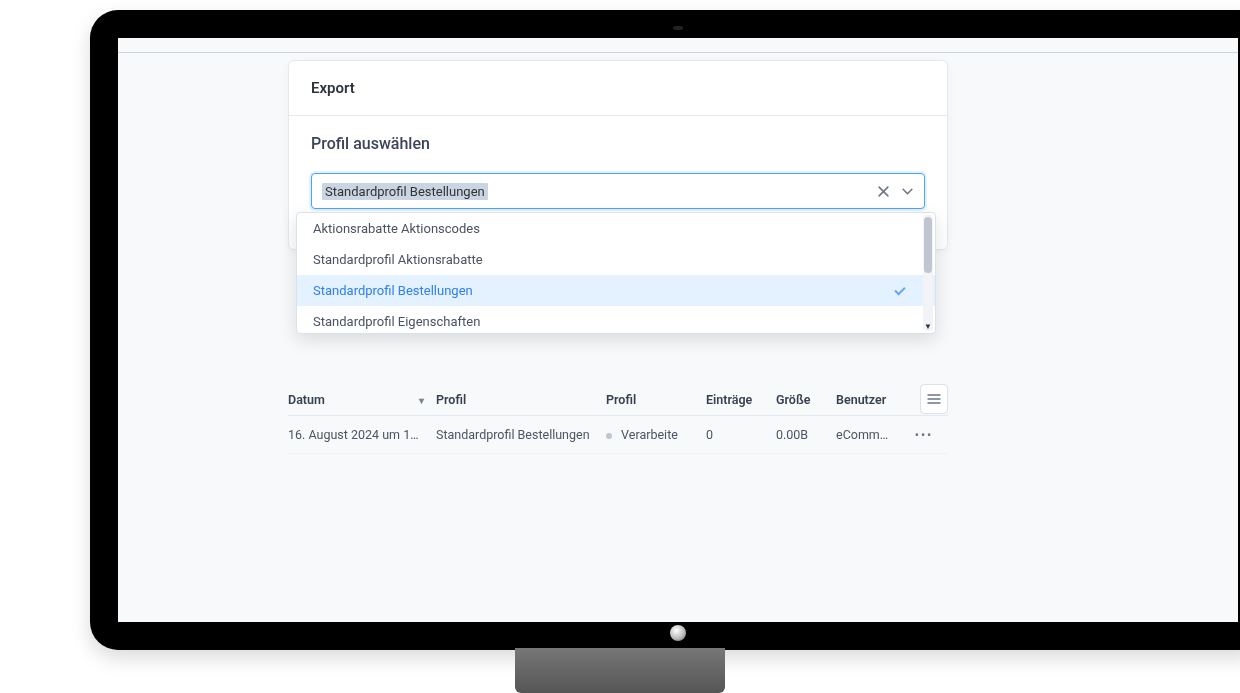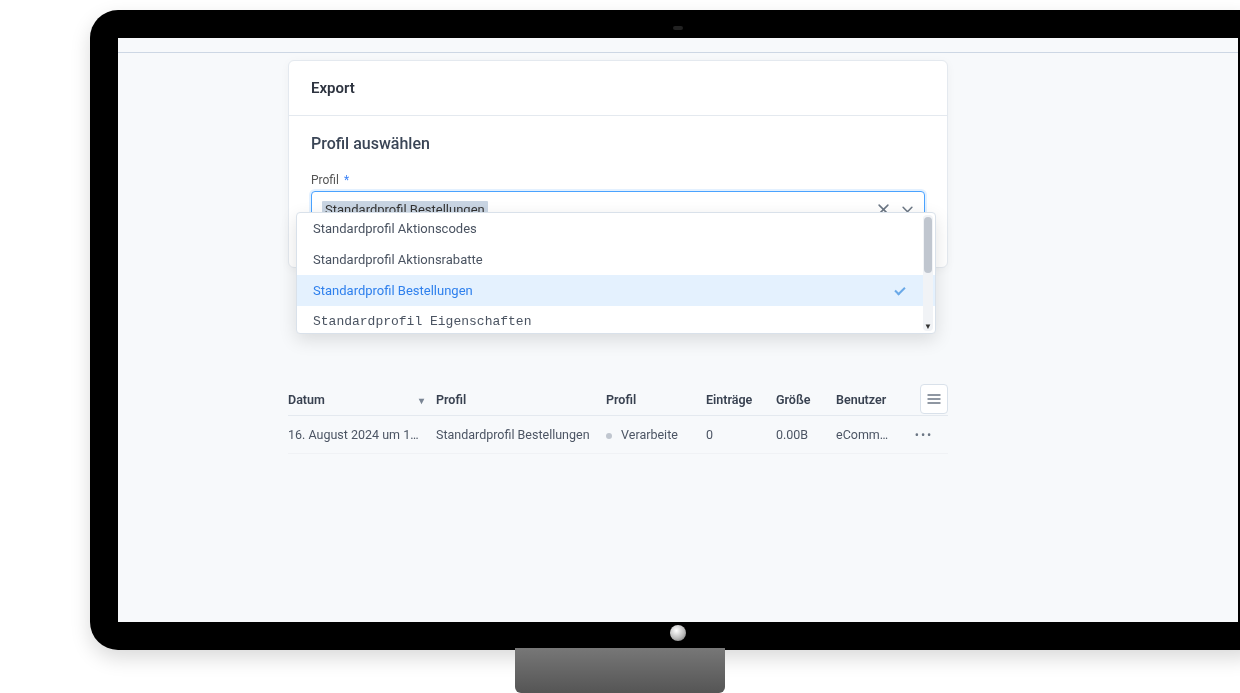--- a/index.html
+++ b/index.html
@@ -129,21 +129,21 @@
   .dropdown-option.selected::after {
     content: "";
     position: absolute;
     right: 30px; top: 50%;
     width: 8px; height: 4px;
     border-left: 2px solid #6aa9e8;
     border-bottom: 2px solid #6aa9e8;
     transform: translateY(-70%) rotate(-45deg);
   }
   .dropdown-option.cut {
-    padding-top: 8px; padding-bottom: 4px; font-family: Liberation Mono, monospace;
+    padding-top: 8px; padding-bottom: 4px;
   }
   .dd-scroll {
     position: absolute;
     right: 2px; top: 2px; bottom: 2px;
     width: 10px;
     background: #f1f3f6;
     border-radius: 4px;
   }
   .dd-scroll .thumb {
     position: absolute;
@@ -237,43 +237,39 @@
 
   <div class="screen">
     <div class="top-divider"></div>
 
     <div class="export-card">
       <div class="export-header">
         <h2>Export</h2>
       </div>
       <div class="export-body">
         <div class="section-title">Profil auswählen</div>
-        <div class="field-label">
-          <span>Profil</span>
-          <span class="req">*</span>
-        </div>
         <div class="select-input">
           <span class="value">Standardprofil Bestellungen</span>
           <span class="clear-btn">
             <svg width="11" height="11" viewBox="0 0 10 10">
                 <path d="M1 1 L9 9 M9 1 L1 9" stroke="currentColor" stroke-width="1.4" stroke-linecap="round"></path>
               </svg>
           </span>
           <span class="chev-btn">
             <svg width="11" height="11" viewBox="0 0 10 10">
                 <path d="M1 3 L5 7 L9 3" stroke="currentColor" stroke-width="1.4" fill="none" stroke-linecap="round" stroke-linejoin="round"></path>
               </svg>
           </span>
         </div>
       </div>
     </div>
 
     <div class="dropdown">
       <div class="dropdown-inner">
-        <div class="dropdown-option">Standardprofil Aktionscodes</div>
+        <div class="dropdown-option">Aktionsrabatte Aktionscodes</div>
         <div class="dropdown-option">Standardprofil Aktionsrabatte</div>
         <div class="dropdown-option selected">Standardprofil Bestellungen</div>
         <div class="dropdown-option cut">Standardprofil Eigenschaften</div>
         <div class="dd-scroll">
           <div class="thumb"></div>
           <div class="arrow-down">▼</div>
         </div>
       </div>
     </div>
 

